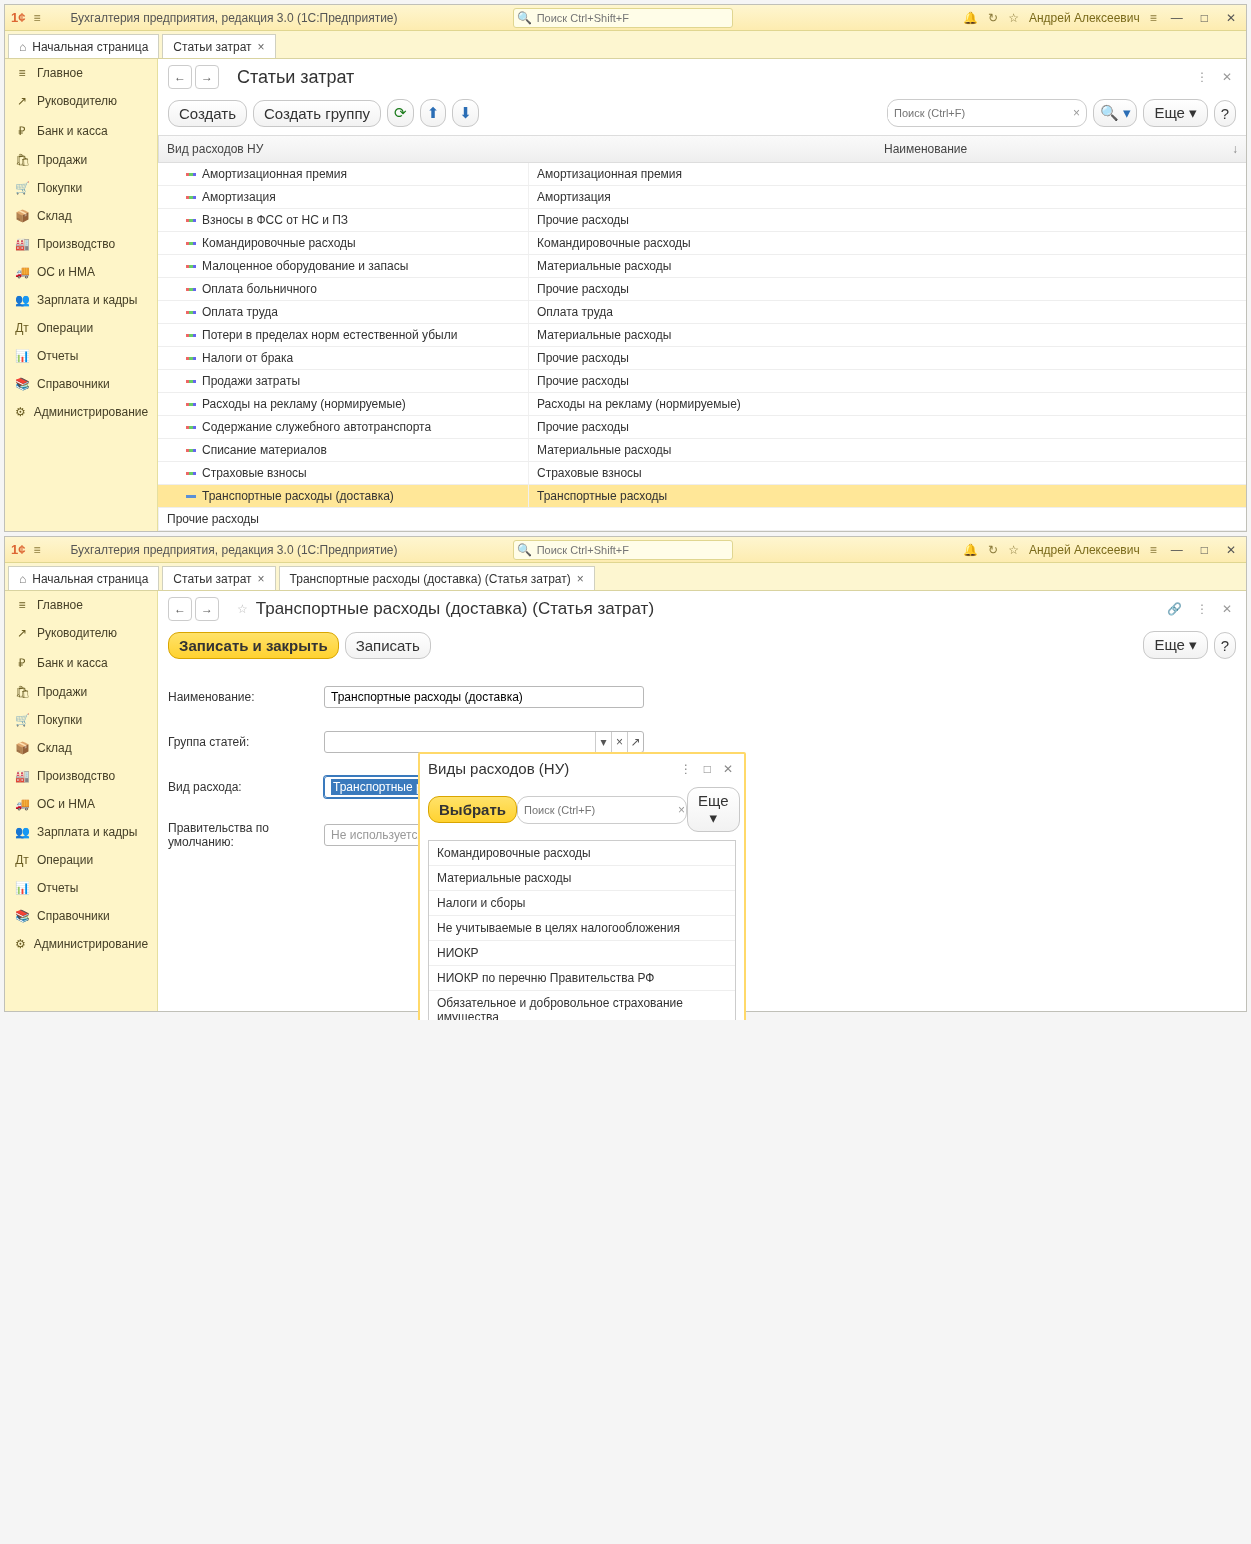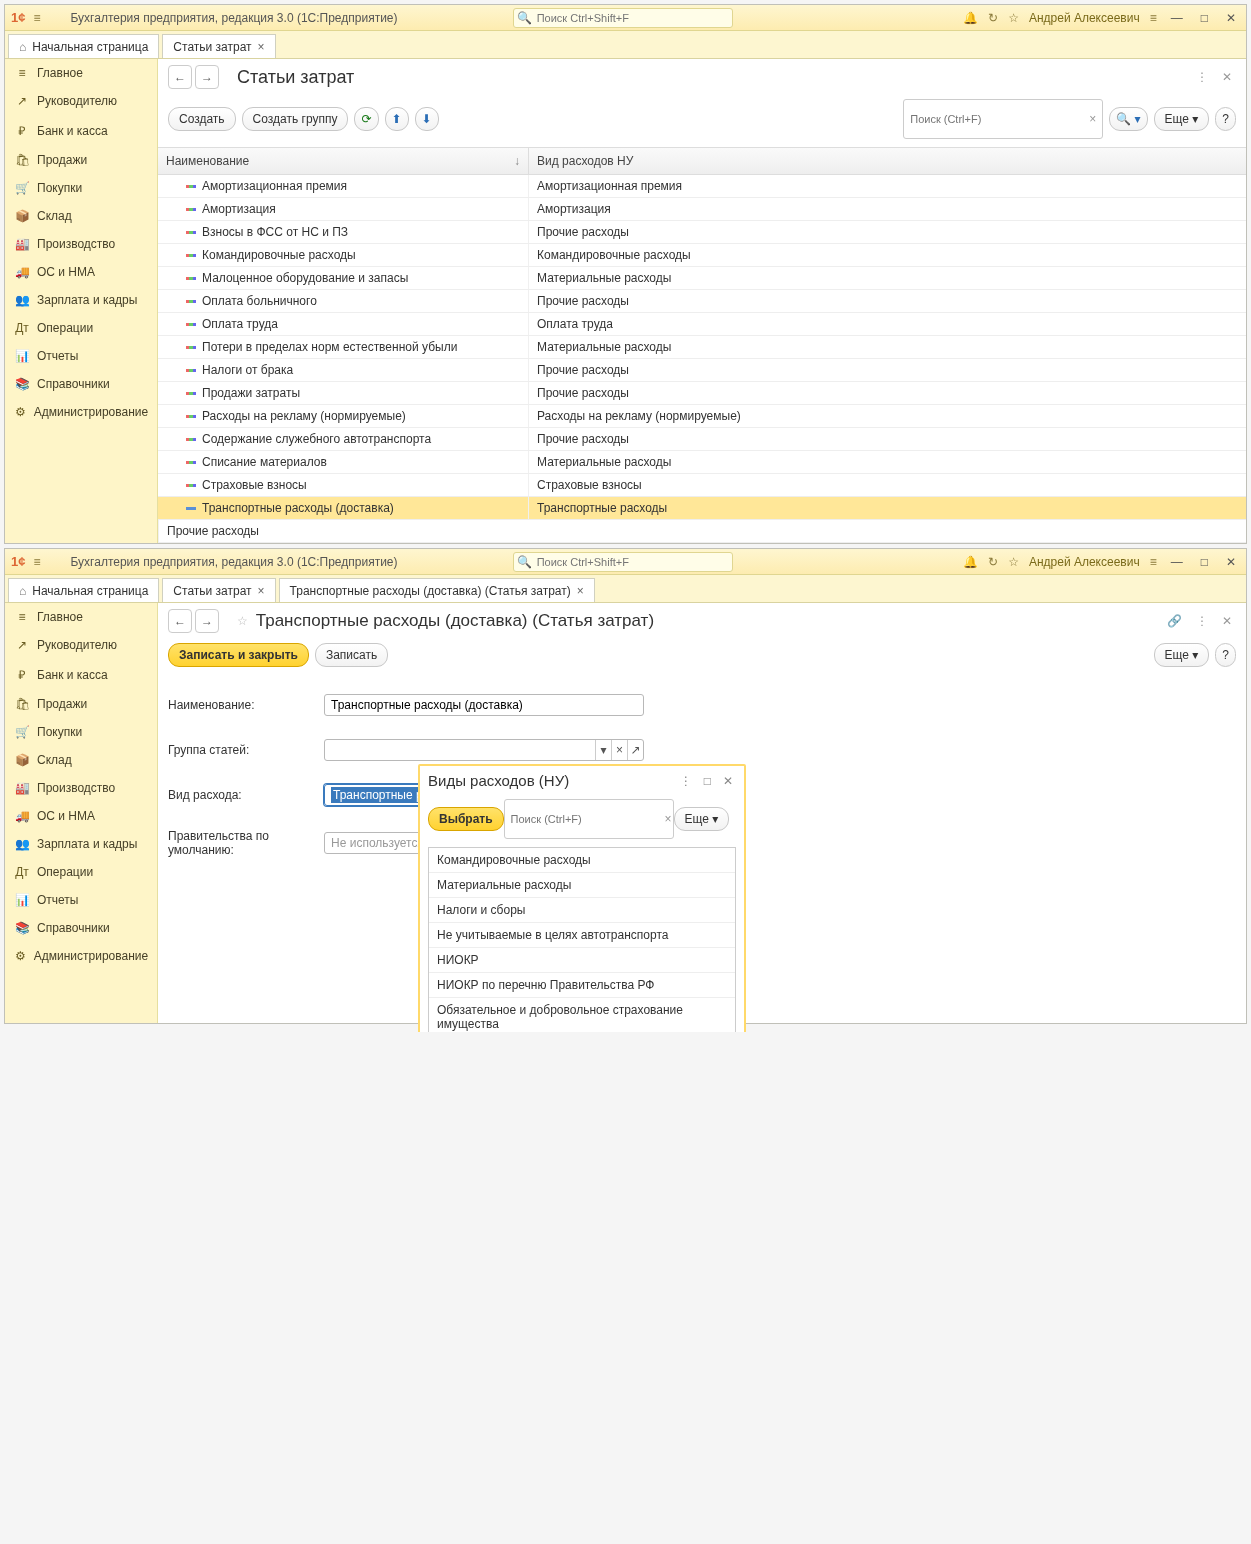--- a/index.html
+++ b/index.html
@@ -105,34 +105,34 @@
   align-items: center;
   padding: 4px 10px 8px;
   gap: 6px;
 }
 .btn {
   border: 1px solid #c8c8c8;
   background: linear-gradient(#fff, #f2f2f2);
   border-radius: 11px;
   padding: 4px 10px;
   cursor: pointer;
-  font-size: 12px;
+  font-size: 15px;
   color: #333;
   text-align: center;
 }
 .btn.icon { padding: 4px 6px; }
 .btn.green { color: #1a7a1a;}
 .btn.yellow { background: linear-gradient(#ffe26a,#ffd230); border-color: #d9a500; font-weight: bold;}
 .spacer { flex: 1; }
 .searchbox {
   border: 1px solid #ccc;
-  border-radius: 3px;
+  border-radius: 11px;
   display: flex;
   align-items: center;
-  height: 40px;
+  height: 28px;
   width: 200px;
 }
 .searchbox input { border:none; outline:none; padding: 0 6px; flex:1; font-size:11px;}
 .searchbox .clr { padding: 0 6px; color:#999; cursor:pointer;}
 .table-wrap { border-top: 1px solid #ddd; }
 .table-head {
   display: flex;
   background: linear-gradient(#fafafa,#eee);
   border-bottom: 1px solid #ddd;
 }
@@ -297,25 +297,25 @@
         <div class="searchbox">
           <input placeholder="Поиск (Ctrl+F)" style="">
           <span class="clr">×</span>
         </div>
         <button class="btn icon" style="color:#2a6db5;">🔍 ▾</button>
         <button class="btn"><span>Еще</span> ▾</button>
         <button class="btn icon">?</button>
       </div>
       <div class="table-wrap">
         <div class="table-head">
+          <div class="th col2">Вид расходов НУ</div>
           <div class="th col1">
               <span>Наименование</span>
               <span class="sortind">↓</span>
             </div>
-          <div class="th col2">Вид расходов НУ</div>
         </div>
         <div id="tbody1">
             <div class="tr">
               <div class="td col1">
                 <span class="rowicon"></span>
                 <span>Амортизационная премия</span>
               </div>
               <div class="td col2">Амортизационная премия</div>
             </div>
             <div class="tr">
@@ -580,21 +580,21 @@
           <div class="searchbox" style="width:170px;">
             <input placeholder="Поиск (Ctrl+F)" style="">
             <span class="clr">×</span>
           </div>
           <button class="btn"><span>Еще</span> ▾</button>
         </div>
         <div class="popup-list" id="popuplist">
             <div class="popup-item">Командировочные расходы</div>
             <div class="popup-item">Материальные расходы</div>
             <div class="popup-item">Налоги и сборы</div>
-            <div class="popup-item">Не учитываемые в целях автотранспорта</div>
+            <div class="popup-item">Не учитываемые в целях налогообложения</div>
             <div class="popup-item">НИОКР</div>
             <div class="popup-item">НИОКР по перечню Правительства РФ</div>
             <div class="popup-item">Обязательное и добровольное страхование имущества</div>
             <div class="popup-item">Оплата труда</div>
             <div class="popup-item">Освоение природных ресурсов</div>
             <div class="popup-item">Представительские расходы</div>
             <div class="popup-item">Прочие расходы</div>
             <div class="popup-item">Расходы на возмещение затрат работников по уплате процентов</div>
             <div class="popup-item">Расходы на рекламу (нормируемые)</div>
             <div class="popup-item">Ремонт основных средств</div>

